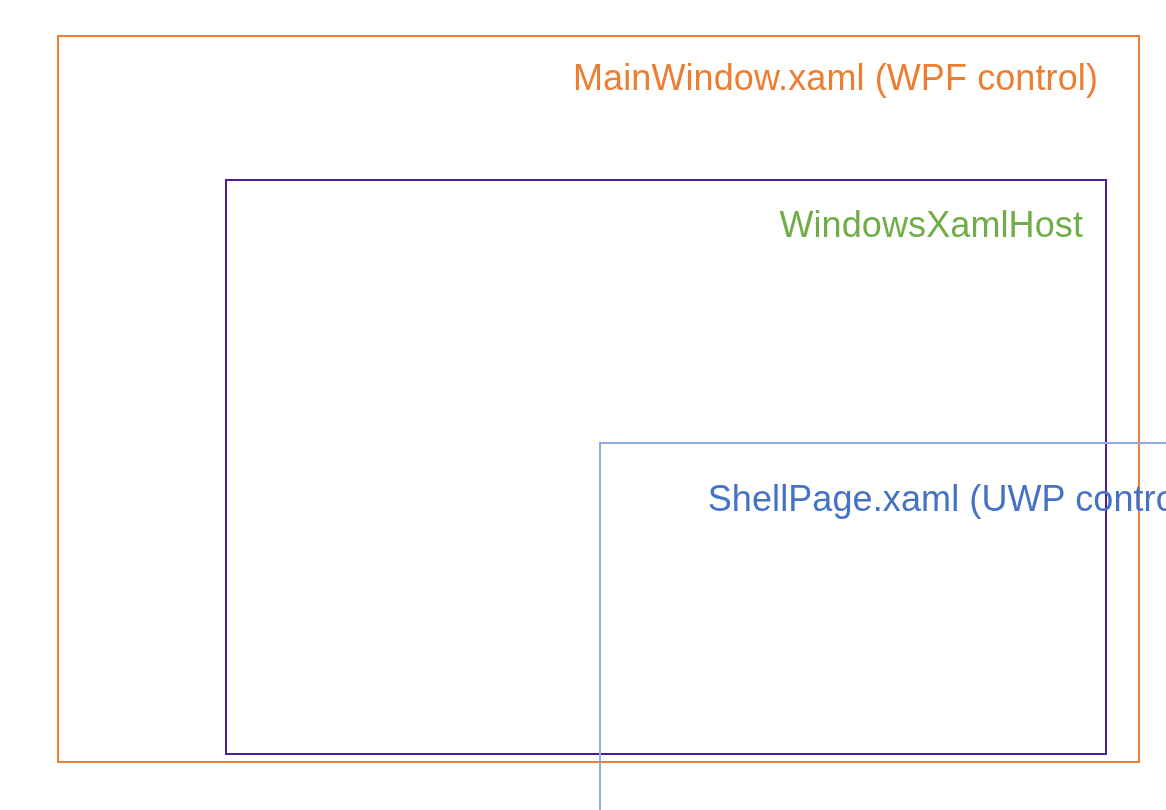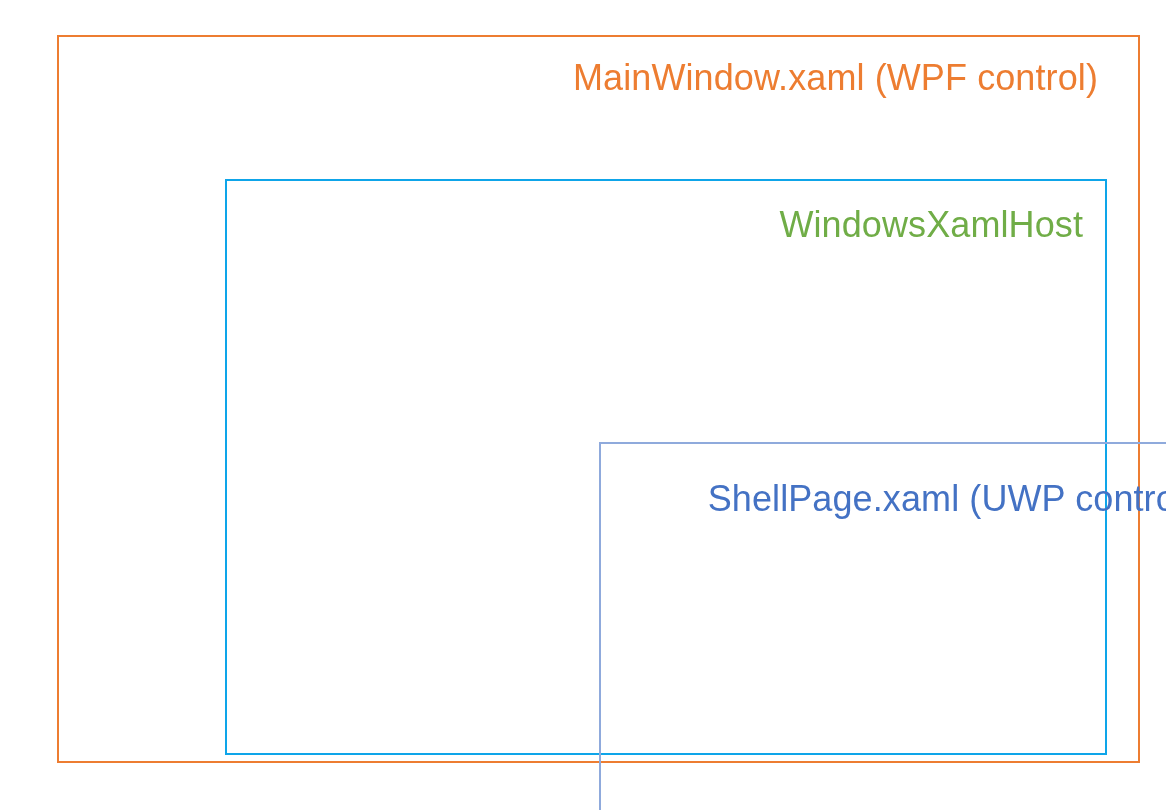--- a/index.html
+++ b/index.html
@@ -46,21 +46,21 @@
   }
 
   
   .box-xamlhost {
     position: absolute;
     left: 166px;
     top: 142px;
     width: 882px;
     height: 576px;
     box-sizing: border-box;
-    border: 2px solid #0ea5e9;
+    border: 2px solid #4c1d95;
     background: transparent;
   }
 
   .label-xamlhost {
     position: absolute;
     right: 22px;
     top: 25px;
     font-size: 36px;
     line-height: 1.05;
     color: #70AD47;

